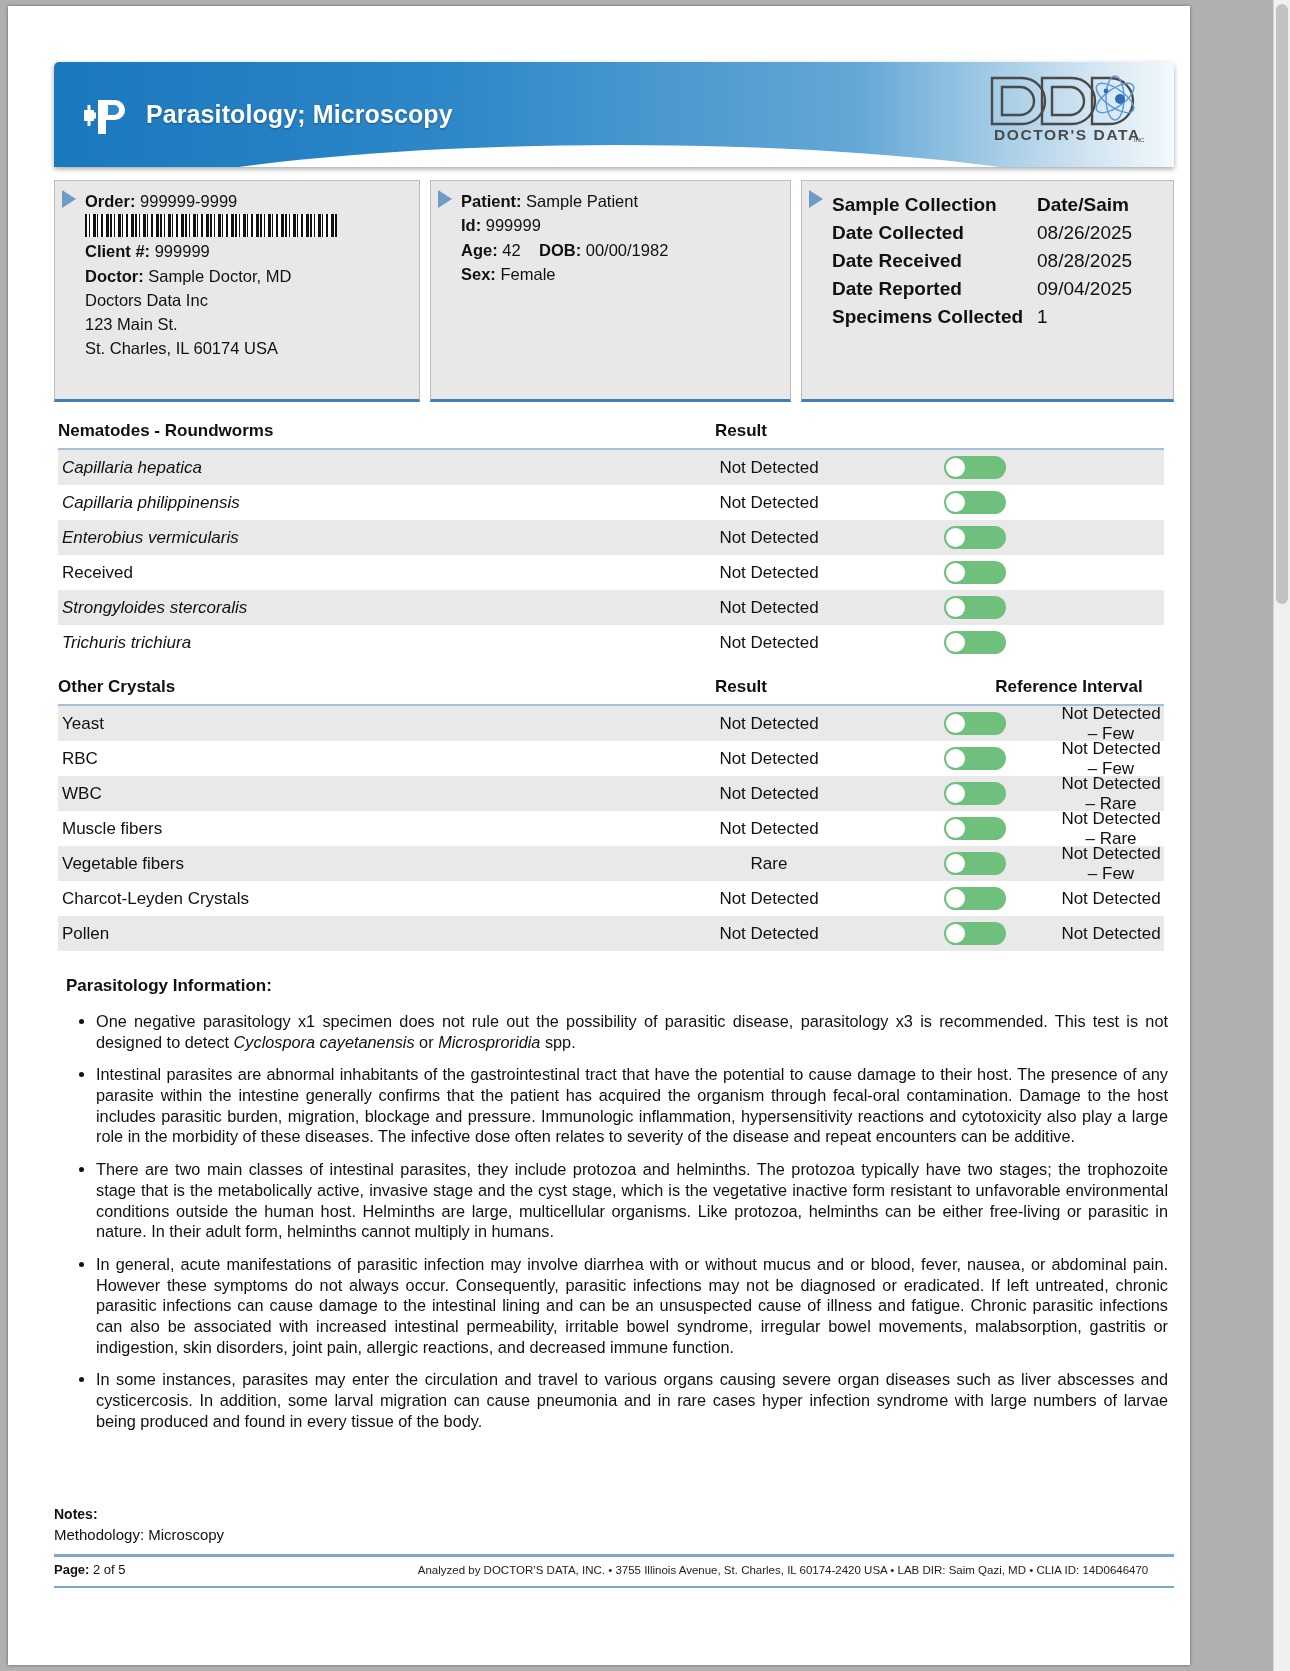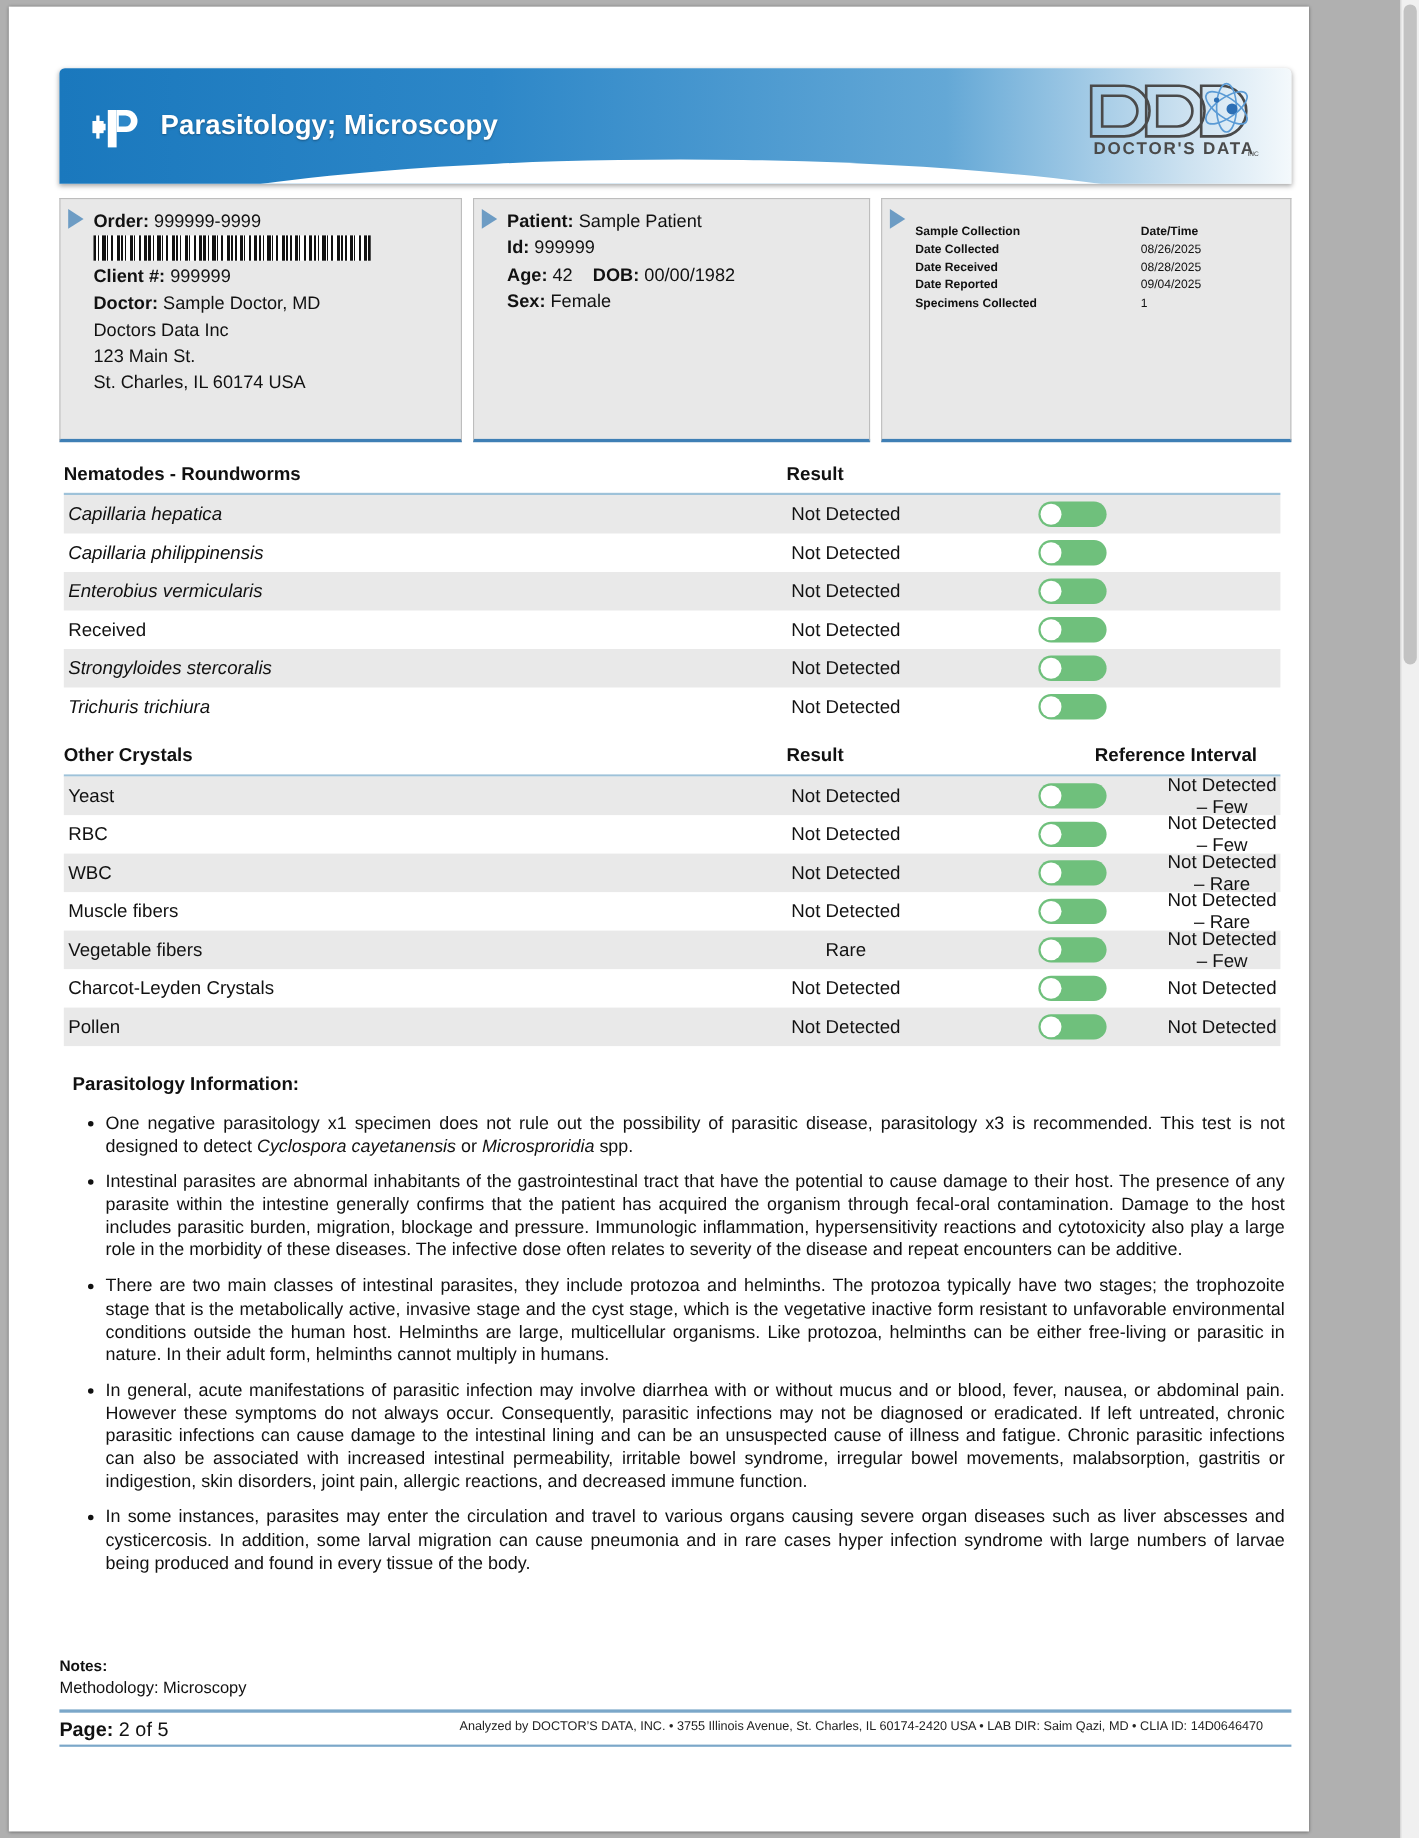--- a/index.html
+++ b/index.html
@@ -116,22 +116,22 @@
     height: 23px;
     width: 252px;
     background:
       repeating-linear-gradient(to right,
         #111 0 2px, #fff 2px 4px, #111 4px 5px, #fff 5px 8px,
         #111 8px 11px, #fff 11px 12px, #111 12px 13px, #fff 13px 16px,
         #111 16px 18px, #fff 18px 21px, #111 21px 24px, #fff 24px 25px);
   }
   .dt-grid {
     position: absolute;
-    left: 30px; top: 22px; right: 8px;
-    font-size: 11px;
+    left: 30px; top: 10px; right: 8px;
+    font-size: 19px;
     line-height: 1.47;
   }
   .dt-grid .r { display: flex; }
   .dt-grid .k { width: 205px; font-weight: bold; color:#111; }
   .dt-grid .v { color:#111; }
   .dt-grid .v.bold { font-weight: bold; }
 
   
   .section { position: absolute; left: 50px; width: 1106px; }
   .tbl-head {
@@ -205,21 +205,21 @@
     position: absolute; left: 46px;
     font-size: 15px; color: #111;
   }
   .rule {
     position: absolute; left: 46px;
     width: 1120px; height: 3px;
     background: #7ba7c9;
   }
   .footer-page {
     position: absolute; left: 46px;
-    font-size: 18px; color: #111;
+    font-size: 13px; color: #111;
   }
   .footer-page b { font-weight: bold; }
   .footer-note {
     position: absolute;
     left: 380px; width: 790px;
     font-size: 11.5px; color: #222;
     text-align: center;
   }
 </style>
 </head>
@@ -313,21 +313,21 @@
             <span class="val">Female</span>
           </div>
         </div>
       </div>
 
       <div class="info-box b3">
         <div class="arrow"></div>
         <div class="dt-grid" id="dt-grid">
             <div class="r">
               <div class="k">Sample Collection</div>
-              <div class="v bold">Date/Time</div>
+              <div class="v bold">Date/Saim</div>
             </div>
             <div class="r">
               <div class="k">Date Collected</div>
               <div class="v">08/26/2025</div>
             </div>
             <div class="r">
               <div class="k">Date Received</div>
               <div class="v">08/28/2025</div>
             </div>
             <div class="r">

